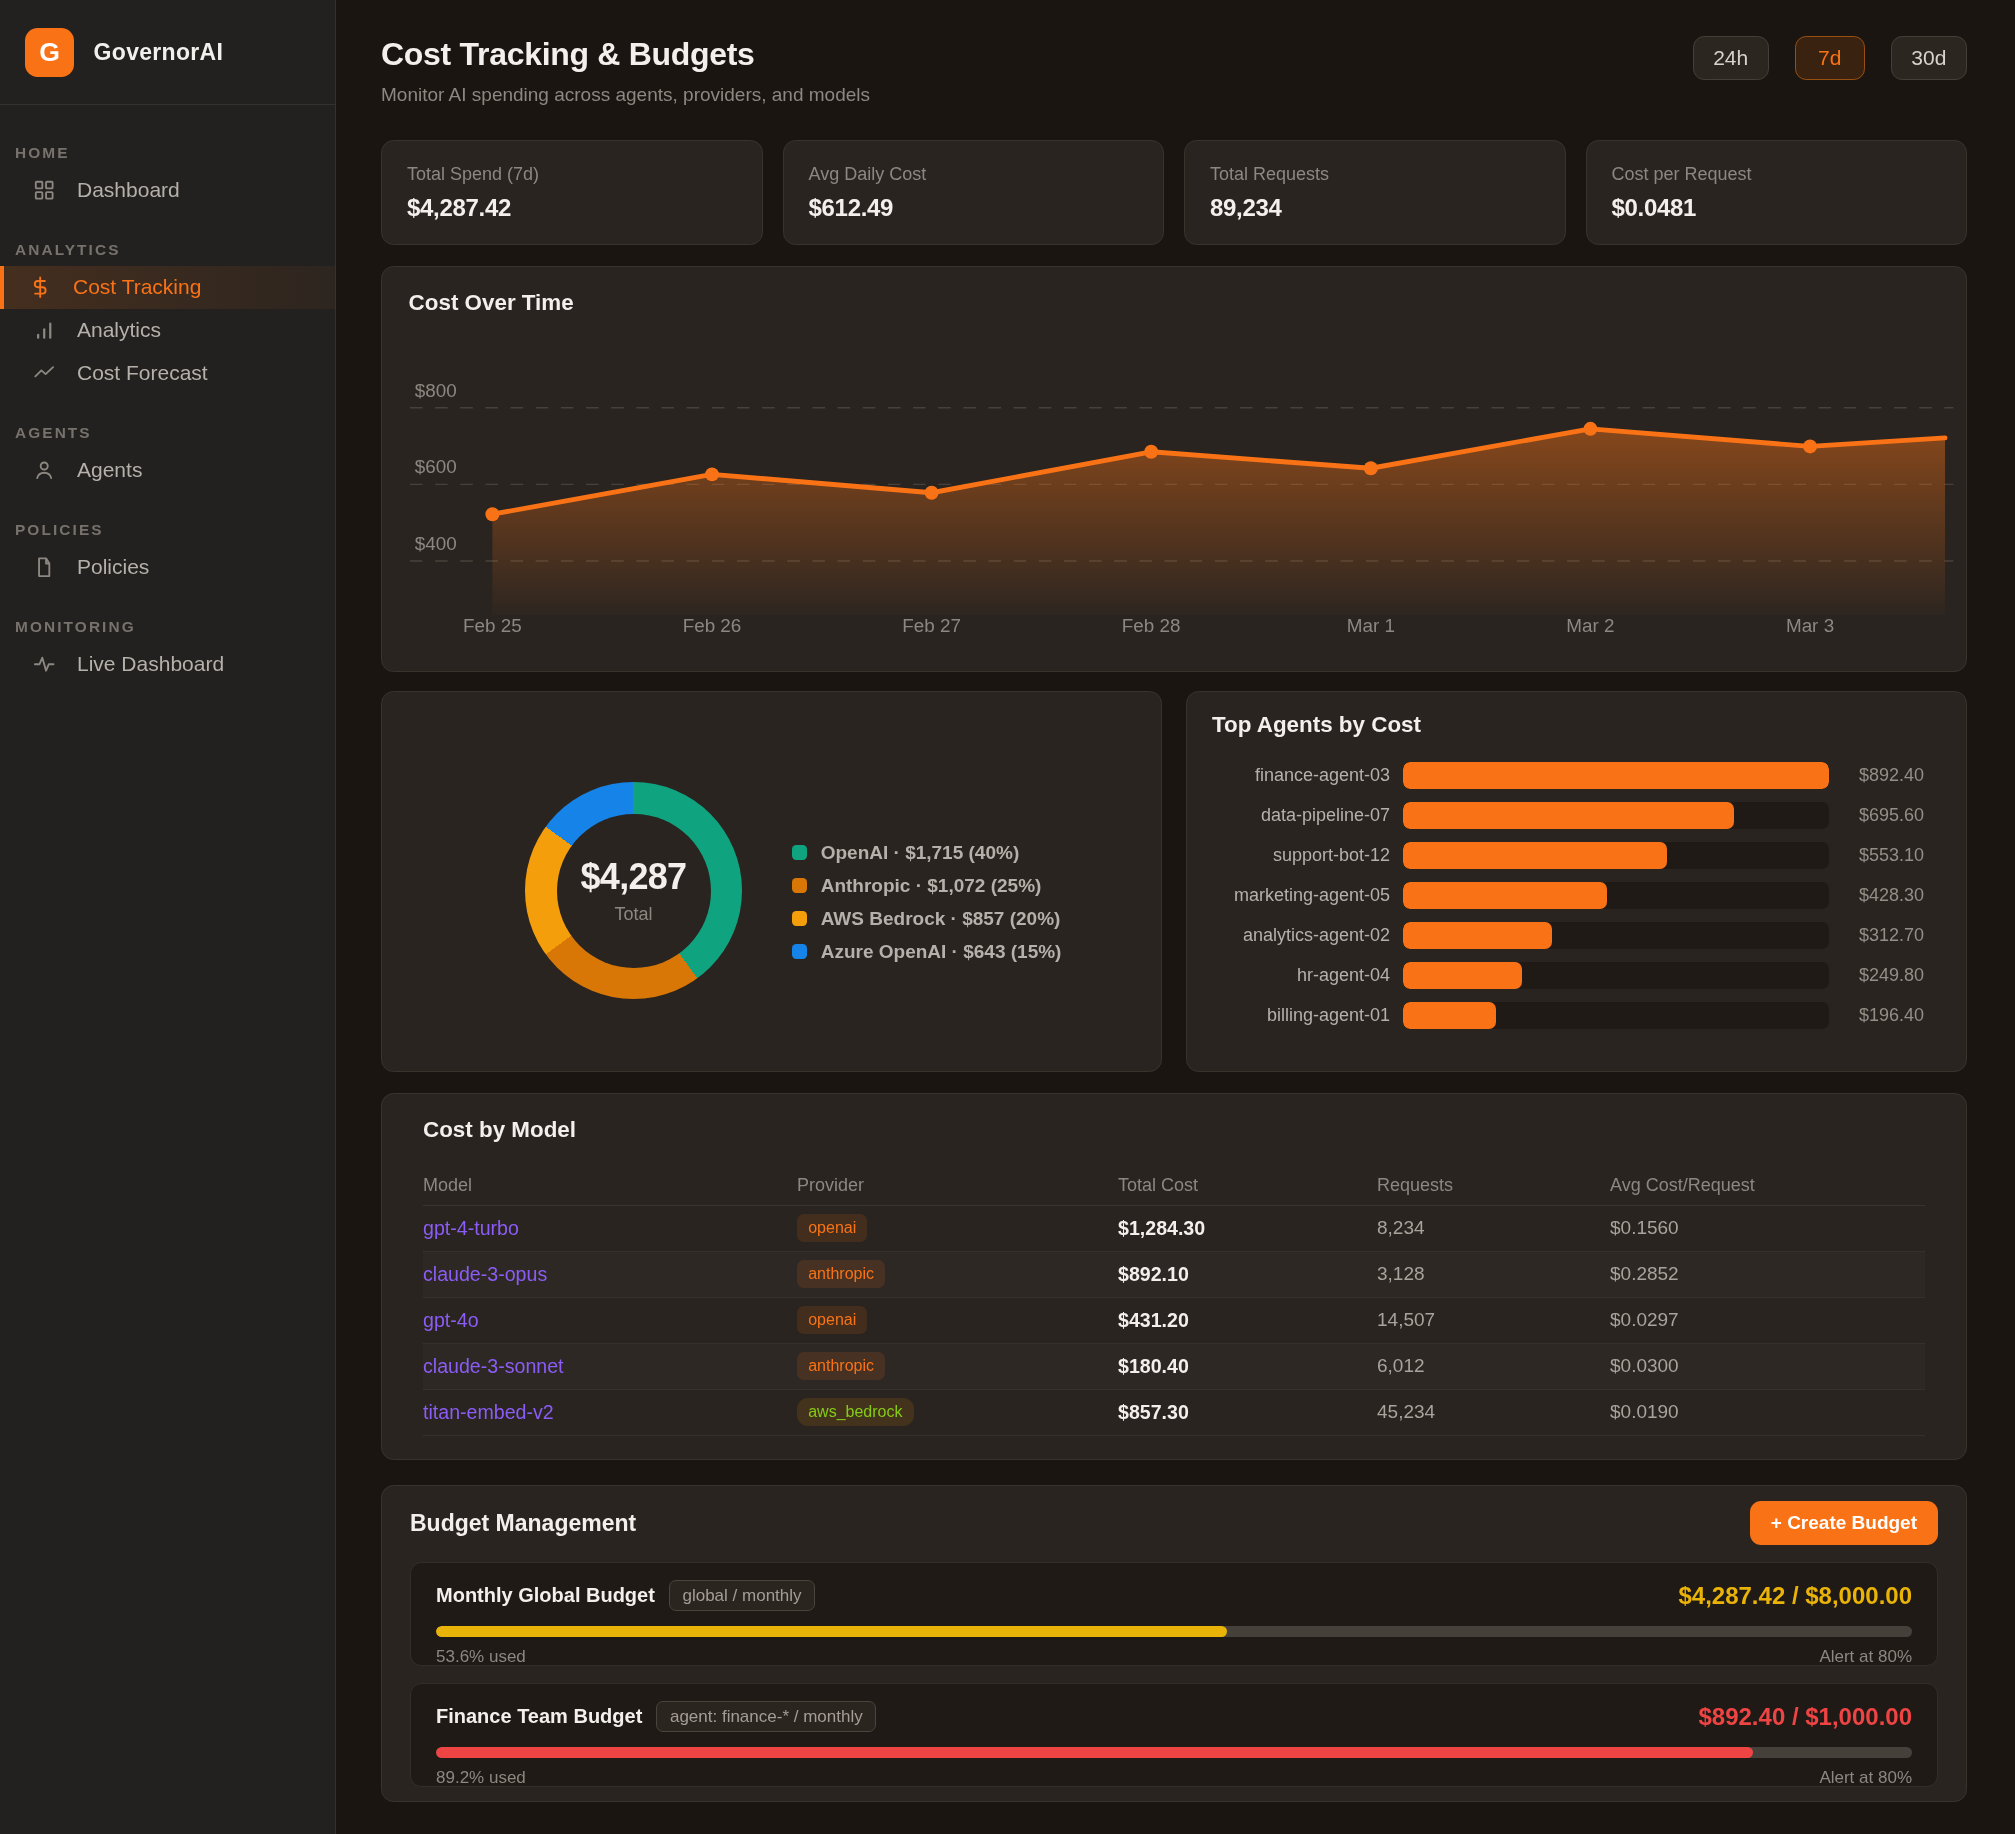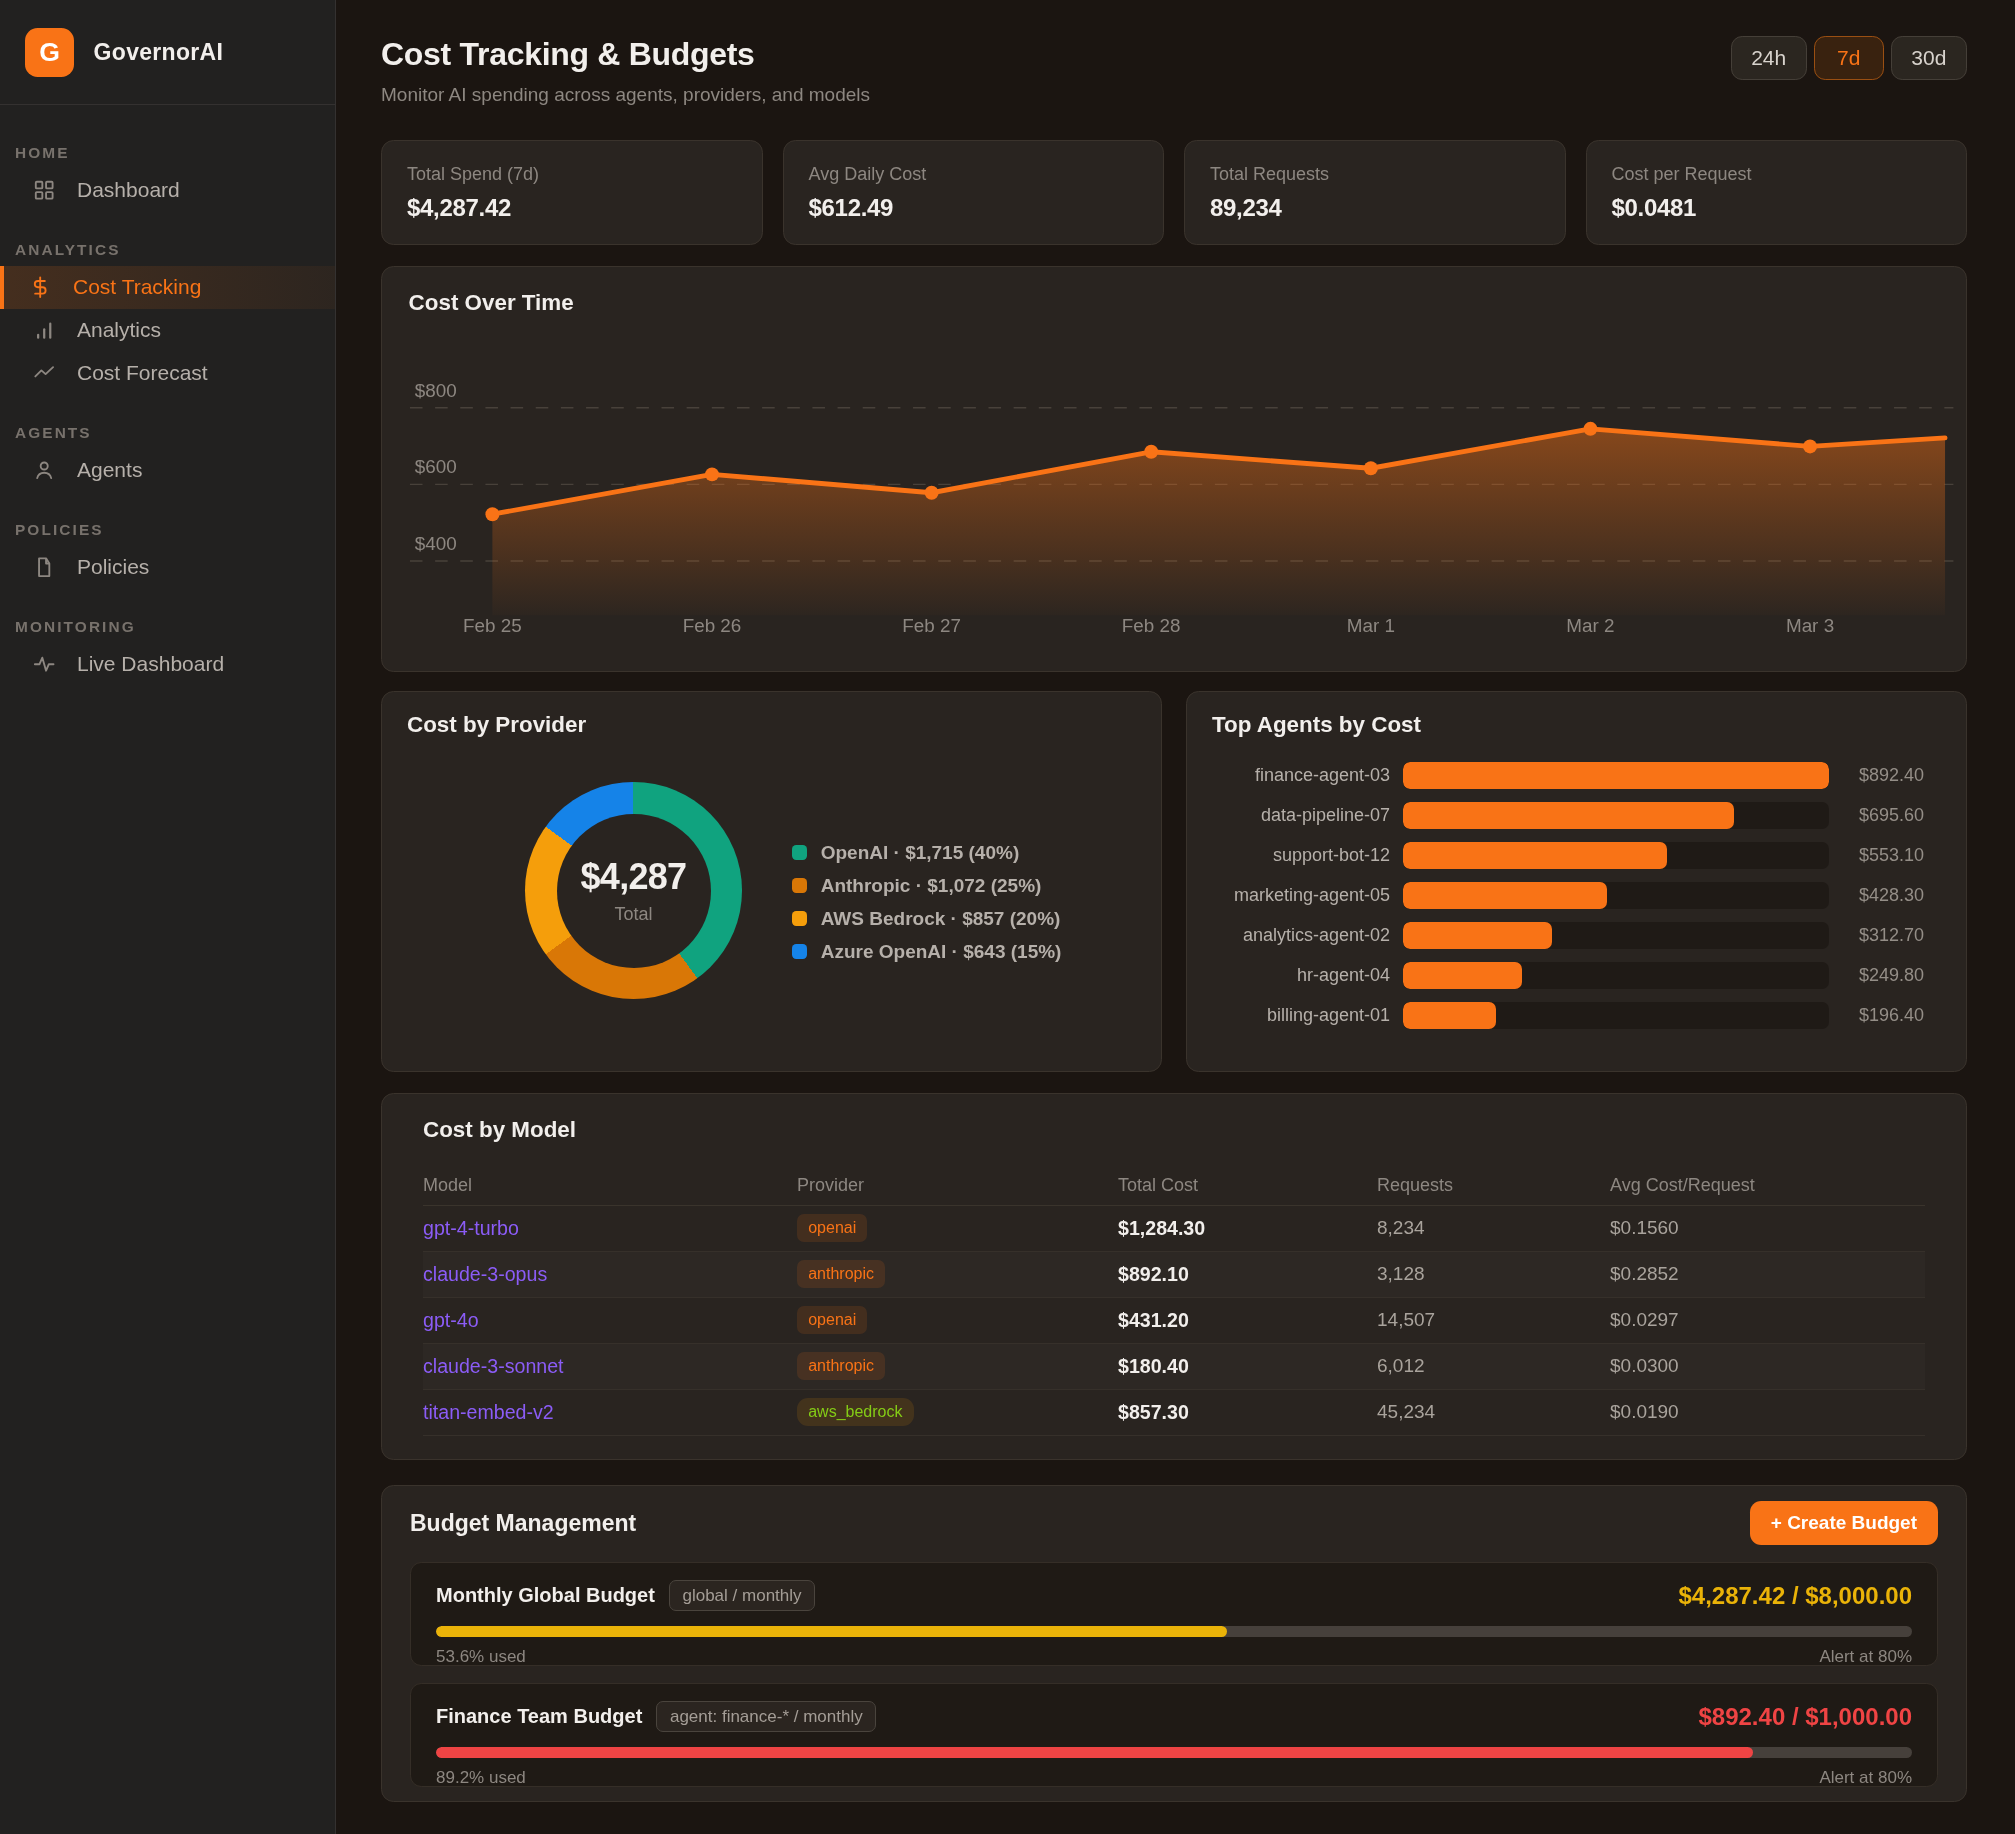--- a/index.html
+++ b/index.html
@@ -33,21 +33,21 @@
     justify-content:center; color:#8d8781; }
   .nav-item.active{ background:linear-gradient(90deg, rgba(249,115,22,.16), rgba(249,115,22,.05));
     border-left:4.2px solid var(--accent); color:var(--accent); padding-left:24px; }
   .nav-item.active .nav-ic{ color:var(--accent); }
   .nav-ic svg{ width:22.4px; height:22.4px; }
   
   .main{ margin-left:336px; padding:36px 48px 0 45px; }
   .page-head{ display:flex; justify-content:space-between; align-items:flex-start; }
   .page-title{ font-size:32px; font-weight:700; letter-spacing:-0.3px; }
   .page-sub{ margin-top:11.2px; font-size:19px; color:var(--muted); }
-  .ranges{ display:flex; gap:7px; }
+  .ranges{ display:flex; gap:26px; }
   .range-btn{ min-width:70px; height:44px; padding:0 19.6px; border-radius:11.2px;
     background:#2b2620; border:1.4px solid #453f38; color:#d8d3cd; font-size:21px;
     display:flex; align-items:center; justify-content:center; cursor:pointer; }
   .range-btn.active{ background:#39220f; border-color:#9a4f12; color:var(--accent); }
   
   .stats{ display:flex; gap:20px; margin-top:34px; }
   .stat-card{ flex:1; height:105px; background:var(--card); border:1.4px solid var(--cardb);
     border-radius:12.6px; padding:22.4px 25px; }
   .stat-label{ font-size:18px; color:var(--muted); }
   .stat-value{ margin-top:9.8px; font-size:24px; font-weight:700; letter-spacing:-0.3px; }
@@ -258,21 +258,20 @@
           <text class="cl-xlab" text-anchor="middle" x="786.6" y="524">Feb 27</text>
           <text class="cl-xlab" text-anchor="middle" x="1100.9" y="524">Feb 28</text>
           <text class="cl-xlab" text-anchor="middle" x="1415.2" y="524">Mar 1</text>
           <text class="cl-xlab" text-anchor="middle" x="1729.5" y="524">Mar 2</text>
           <text class="cl-xlab" text-anchor="middle" x="2043.8" y="524">Mar 3</text>
         </svg></div>
   </div>
 
   <div class="mid-row">
     <div class="card">
-      <div class="card-title">Cost by Provider</div>
       <div class="donut" id="donut" style="background: conic-gradient(rgb(16, 163, 127) 0%, rgb(16, 163, 127) 40%, rgb(217, 119, 6) 40%, rgb(217, 119, 6) 65%, rgb(245, 158, 11) 65%, rgb(245, 158, 11) 85%, rgb(21, 131, 232) 85%, rgb(21, 131, 232) 100%);">
         <div class="donut-hole">
           <div class="donut-total">$4,287</div>
           <div class="donut-sub">Total</div>
         </div>
       </div>
       <div class="legend" id="donut-legend">
           <div class="legend-item">
        <span class="legend-sw" style="background:#10a37f"></span>
        <span class="legend-lb">OpenAI · $1,715 (40%)</span>

